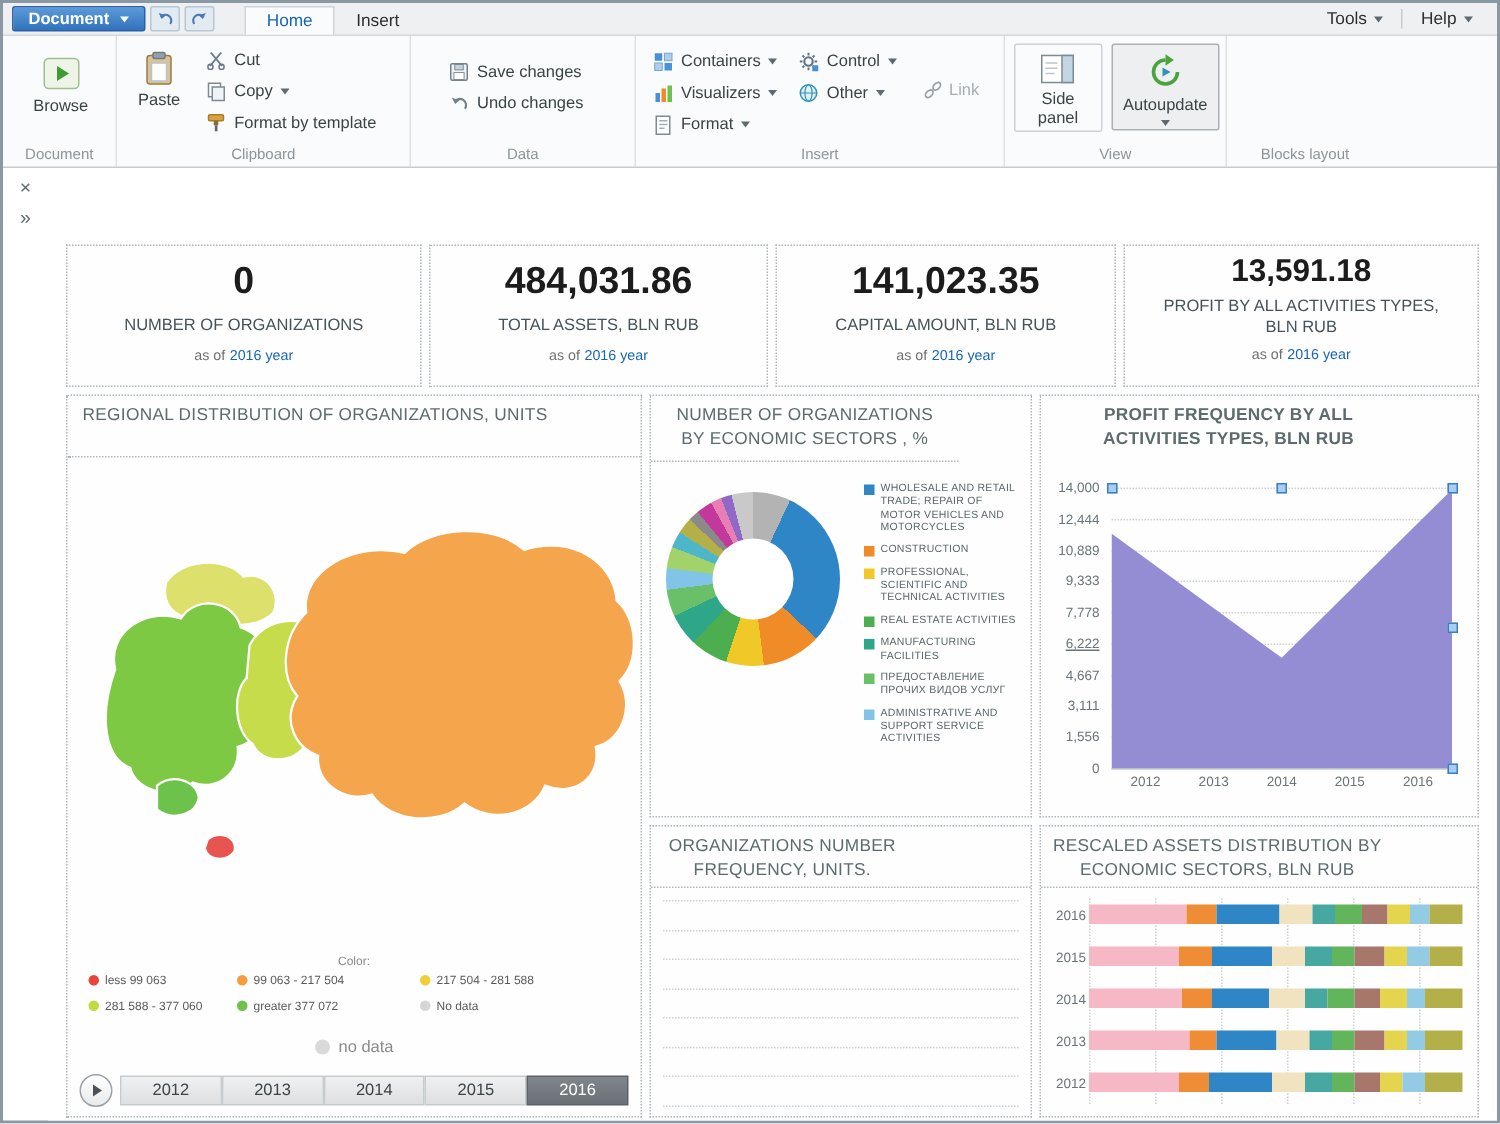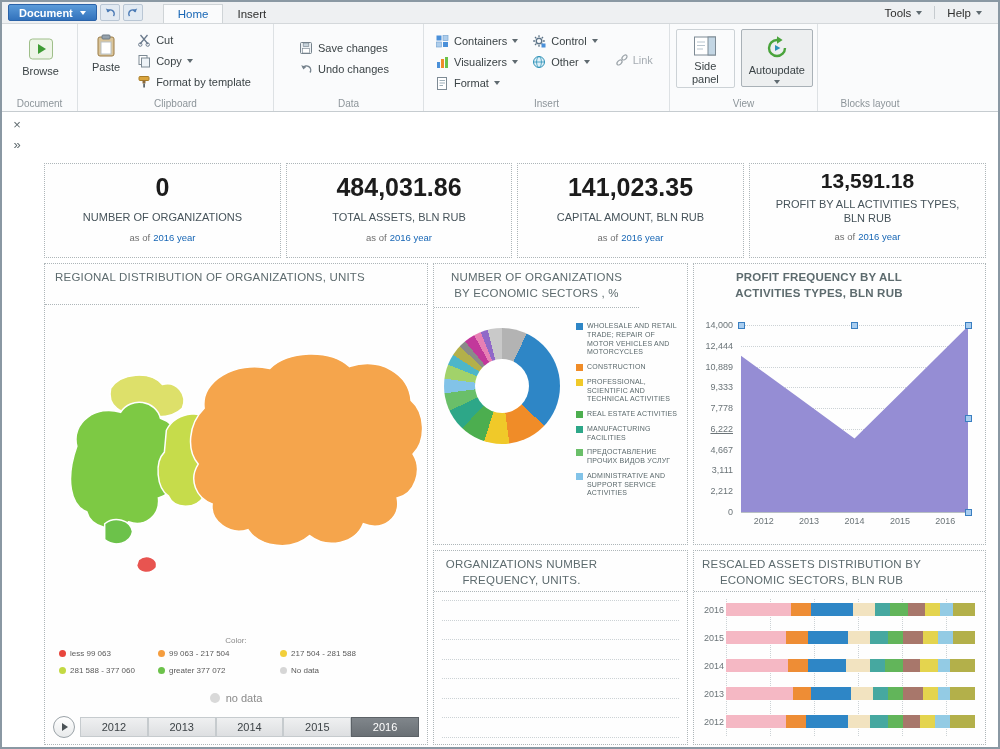--- a/index.html
+++ b/index.html
@@ -491,21 +491,21 @@
           </div>
         <div>
             <div class="ytick" style="top: 56px;">14,000</div>
             <div class="ytick" style="top: 76.7778px;">12,444</div>
             <div class="ytick" style="top: 97.5556px;">10,889</div>
             <div class="ytick" style="top: 118.333px;">9,333</div>
             <div class="ytick" style="top: 139.111px;">7,778</div>
             <div class="ytick" style="top: 159.889px; text-decoration: underline;">6,222</div>
             <div class="ytick" style="top: 180.667px;">4,667</div>
             <div class="ytick" style="top: 201.444px;">3,111</div>
-            <div class="ytick" style="top: 222.222px;">2,212</div>
+            <div class="ytick" style="top: 222.222px;">1,556</div>
             <div class="ytick" style="top: 243px;">0</div>
           </div>
         <svg class="area-svg" viewBox="0 0 227 187" preserveAspectRatio="none">
           <polygon points="0.0,30.7 56.8,72.1 113.5,113.5 170.3,57.4 227.0,1.3 227,187 0,187" fill="#958dd4"></polygon>
         </svg>
         <div class="axis-bottom"></div>
         <div>
             <div class="xtick" style="left: 55.7px;">2012</div>
             <div class="xtick" style="left: 101.1px;">2013</div>
             <div class="xtick" style="left: 146.5px;">2014</div>

